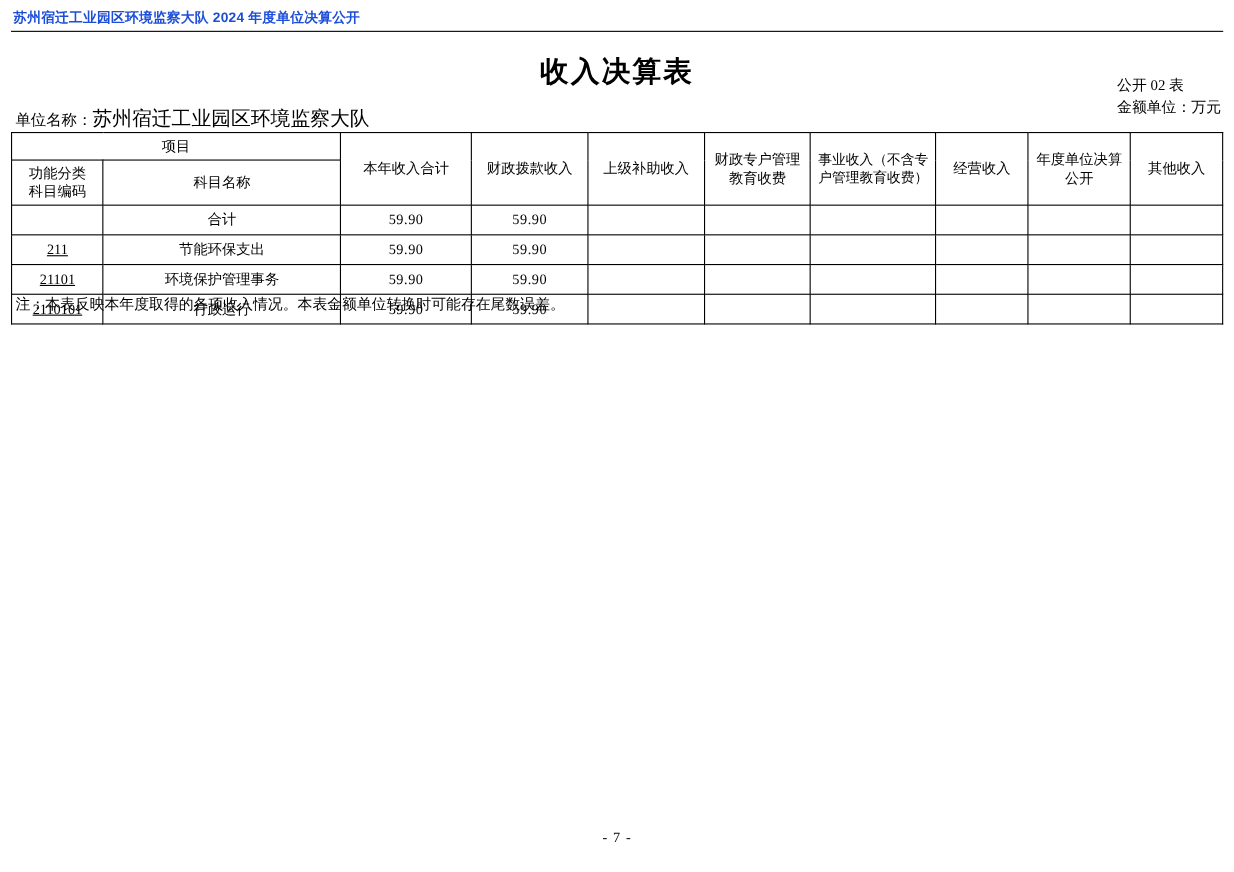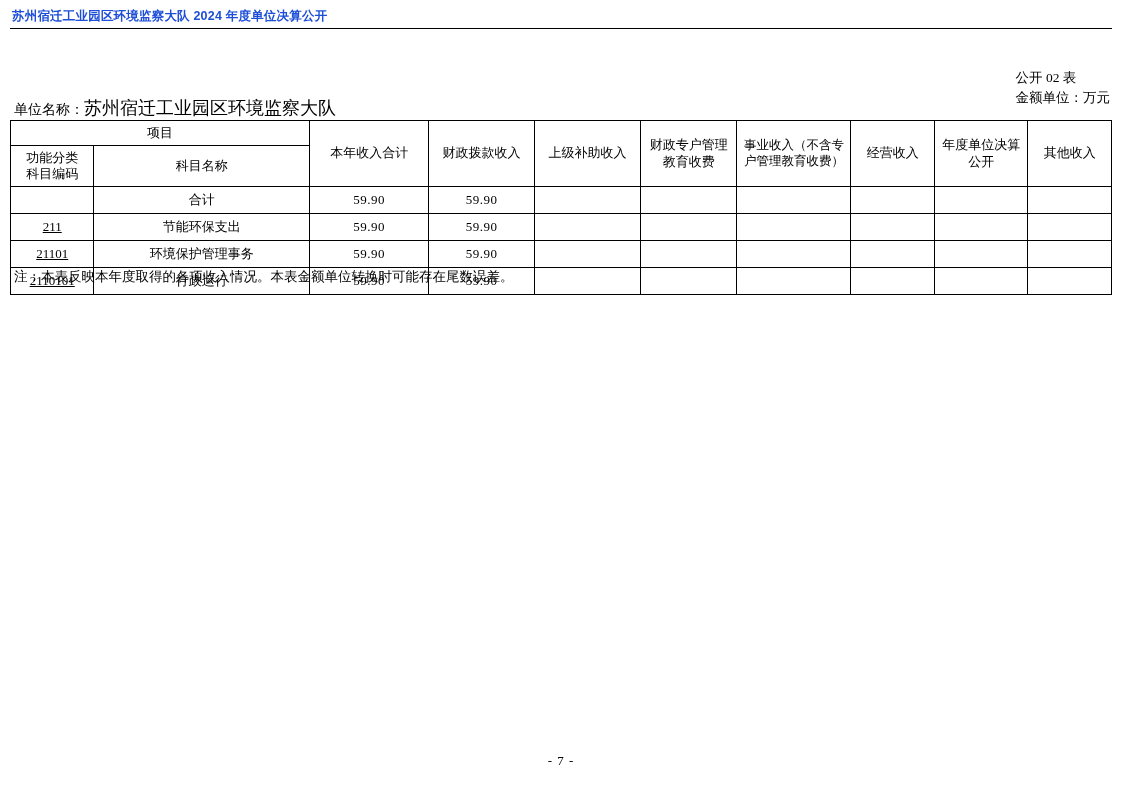--- a/index.html
+++ b/index.html
@@ -144,20 +144,21 @@
   .small-wrap { font-size: 12.5px; }
 </style>
 </head>
 <body>
 
 <div class="page">
 
   <div class="running-header">苏州宿迁工业园区环境监察大队 2024 年度单位决算公开</div>
   <div class="header-rule"></div>
 
+  <div class="doc-title">收入决算表</div>
 
   <div class="meta-right">
     <div>公开 02 表</div>
     <div>金额单位：万元</div>
   </div>
 
   <div class="meta-left">
     <span>单位名称：</span><span class="unit-name">苏州宿迁工业园区环境监察大队</span>
   </div>
 

